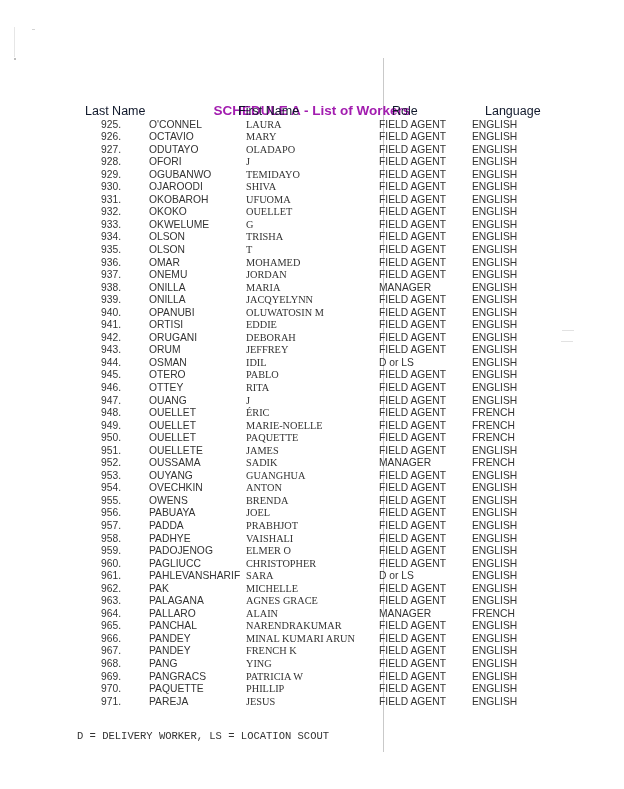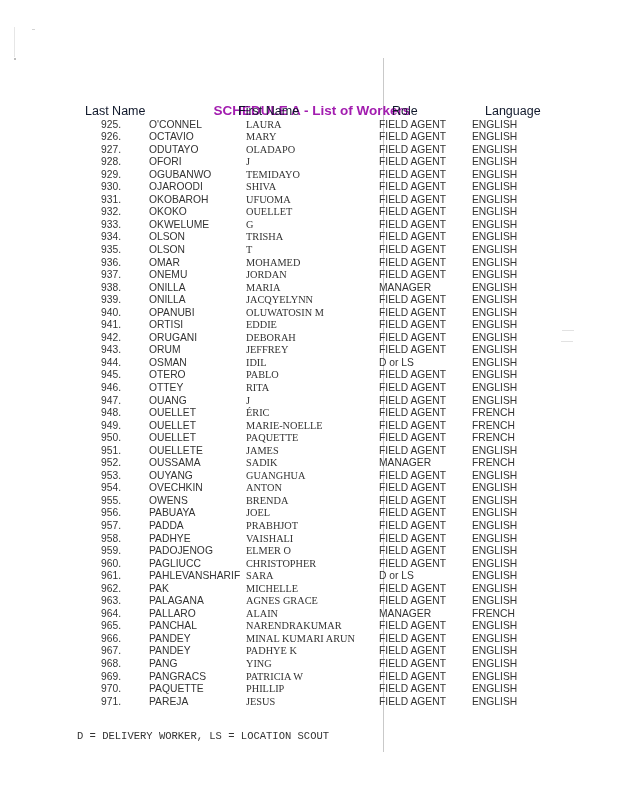--- a/index.html
+++ b/index.html
@@ -336,21 +336,21 @@
     <div class="row">
       <span class="c-num">966.</span>
       <span class="c-last">PANDEY</span>
       <span class="c-first">MINAL KUMARI ARUN</span>
       <span class="c-role">FIELD AGENT</span>
       <span class="c-lang">ENGLISH</span>
     </div>
     <div class="row">
       <span class="c-num">967.</span>
       <span class="c-last">PANDEY</span>
-      <span class="c-first">PADHYE K</span>
+      <span class="c-first">FRENCH K</span>
       <span class="c-role">FIELD AGENT</span>
       <span class="c-lang">ENGLISH</span>
     </div>
     <div class="row">
       <span class="c-num">968.</span>
       <span class="c-last">PANG</span>
       <span class="c-first">YING</span>
       <span class="c-role">FIELD AGENT</span>
       <span class="c-lang">ENGLISH</span>
     </div>

